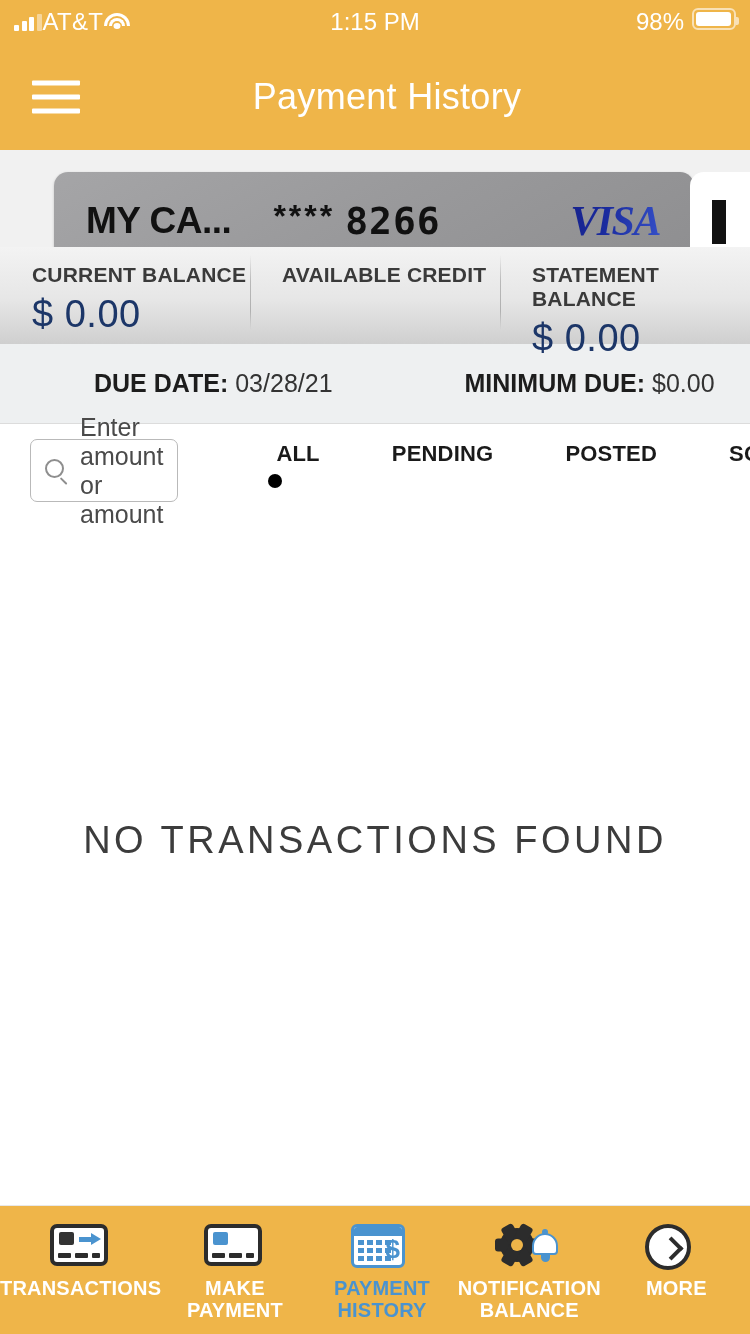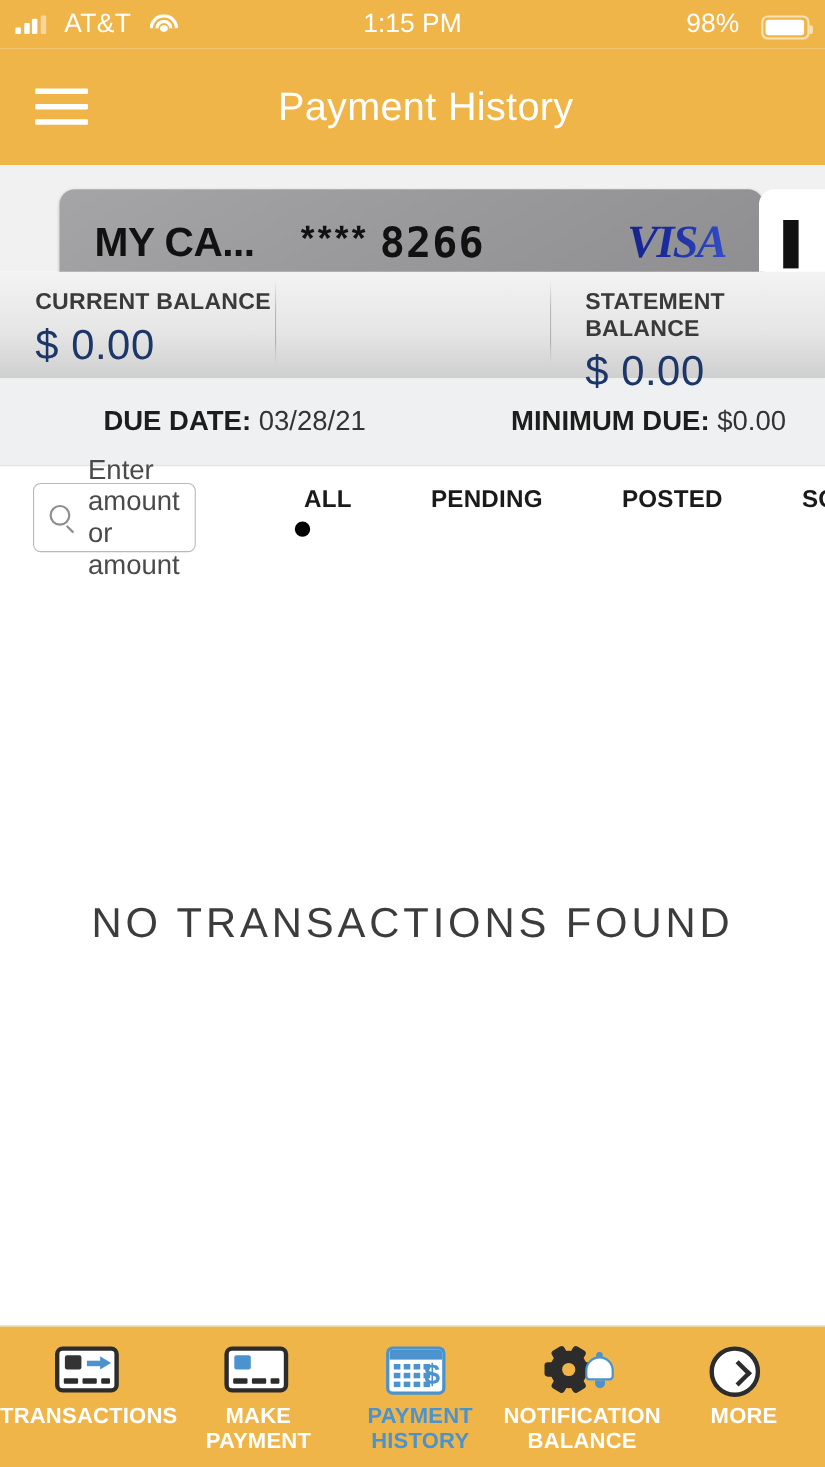--- a/index.html
+++ b/index.html
@@ -9,36 +9,36 @@
     background:#ffffff;
     overflow:hidden;
     position:relative;
   }
 
   
   .statusbar{
     height:44px; background:#efb549; position:relative;
     display:flex; align-items:center; color:#ffffff;
   }
-  .sb-left{ position:absolute; left:14px; display:flex; align-items:center; gap:17px; }
+  .sb-left{ position:absolute; left:14px; display:flex; align-items:center; gap:1px; }
   .signal{ display:flex; align-items:flex-end; gap:2.5px; height:17px; }
   .signal i{ display:block; width:5px; background:#ffffff; border-radius:1px; }
   .signal i:nth-child(1){ height:6px; }
   .signal i:nth-child(2){ height:10px; }
   .signal i:nth-child(3){ height:14px; }
   .signal i:nth-child(4){ height:17px; background:rgba(255,255,255,.45); }
   .carrier{ font-size:24px; font-weight:400; letter-spacing:.3px; }
   .wifi{ width:26px; height:19px; position:relative; }
   .wifi span{ position:absolute; left:50%; transform:translateX(-50%);
     border:3px solid #ffffff; border-bottom:none; border-radius:50% 50% 0 0 / 100% 100% 0 0; }
   .wifi .w1{ width:26px; height:13px; top:0; }
   .wifi .w2{ width:16px; height:8px; top:5px; }
   .wifi .w3{ width:7px; height:5px; top:10px; border-radius:50%; border-bottom:3px solid #fff; background:#fff; }
   .sb-center{ width:100%; text-align:center; font-size:24px; font-weight:400; }
-  .sb-right{ position:absolute; right:14px; display:flex; align-items:flex-end; gap:20px; }
+  .sb-right{ position:absolute; right:14px; display:flex; align-items:flex-start; gap:8px; }
   .batt-pct{ font-size:24px; }
   .batt{ width:44px; height:22px; border:2px solid rgba(255,255,255,.6);
     border-radius:6px; padding:2px; position:relative; }
   .batt::after{ content:""; position:absolute; right:-5px; top:7px; width:3px; height:8px;
     background:rgba(255,255,255,.6); border-radius:0 2px 2px 0; }
   .batt b{ display:block; height:100%; width:96%; background:#ffffff; border-radius:3px; }
 
   
   .navbar{ height:106px; background:#efb549; position:relative; display:flex; align-items:center; }
   .hamburger{ position:absolute; left:32px; top:50%; transform:translateY(-50%);
@@ -229,20 +229,21 @@
       <b></b>
     </div>
 </div>
 
 <div class="balances">
   <div class="bal">
     <div class="bal-label">CURRENT BALANCE</div>
     <div class="bal-value">$ 0.00</div>
   </div>
   <div class="bal">
+    <div class="bal-label">AVAILABLE CREDIT</div>
   </div>
   <div class="bal">
     <div class="bal-label">STATEMENT BALANCE</div>
     <div class="bal-value">$ 0.00</div>
   </div>
 </div>
 
 <div class="due-row">
   <div class="due-item">
     <b>DUE DATE:</b>

